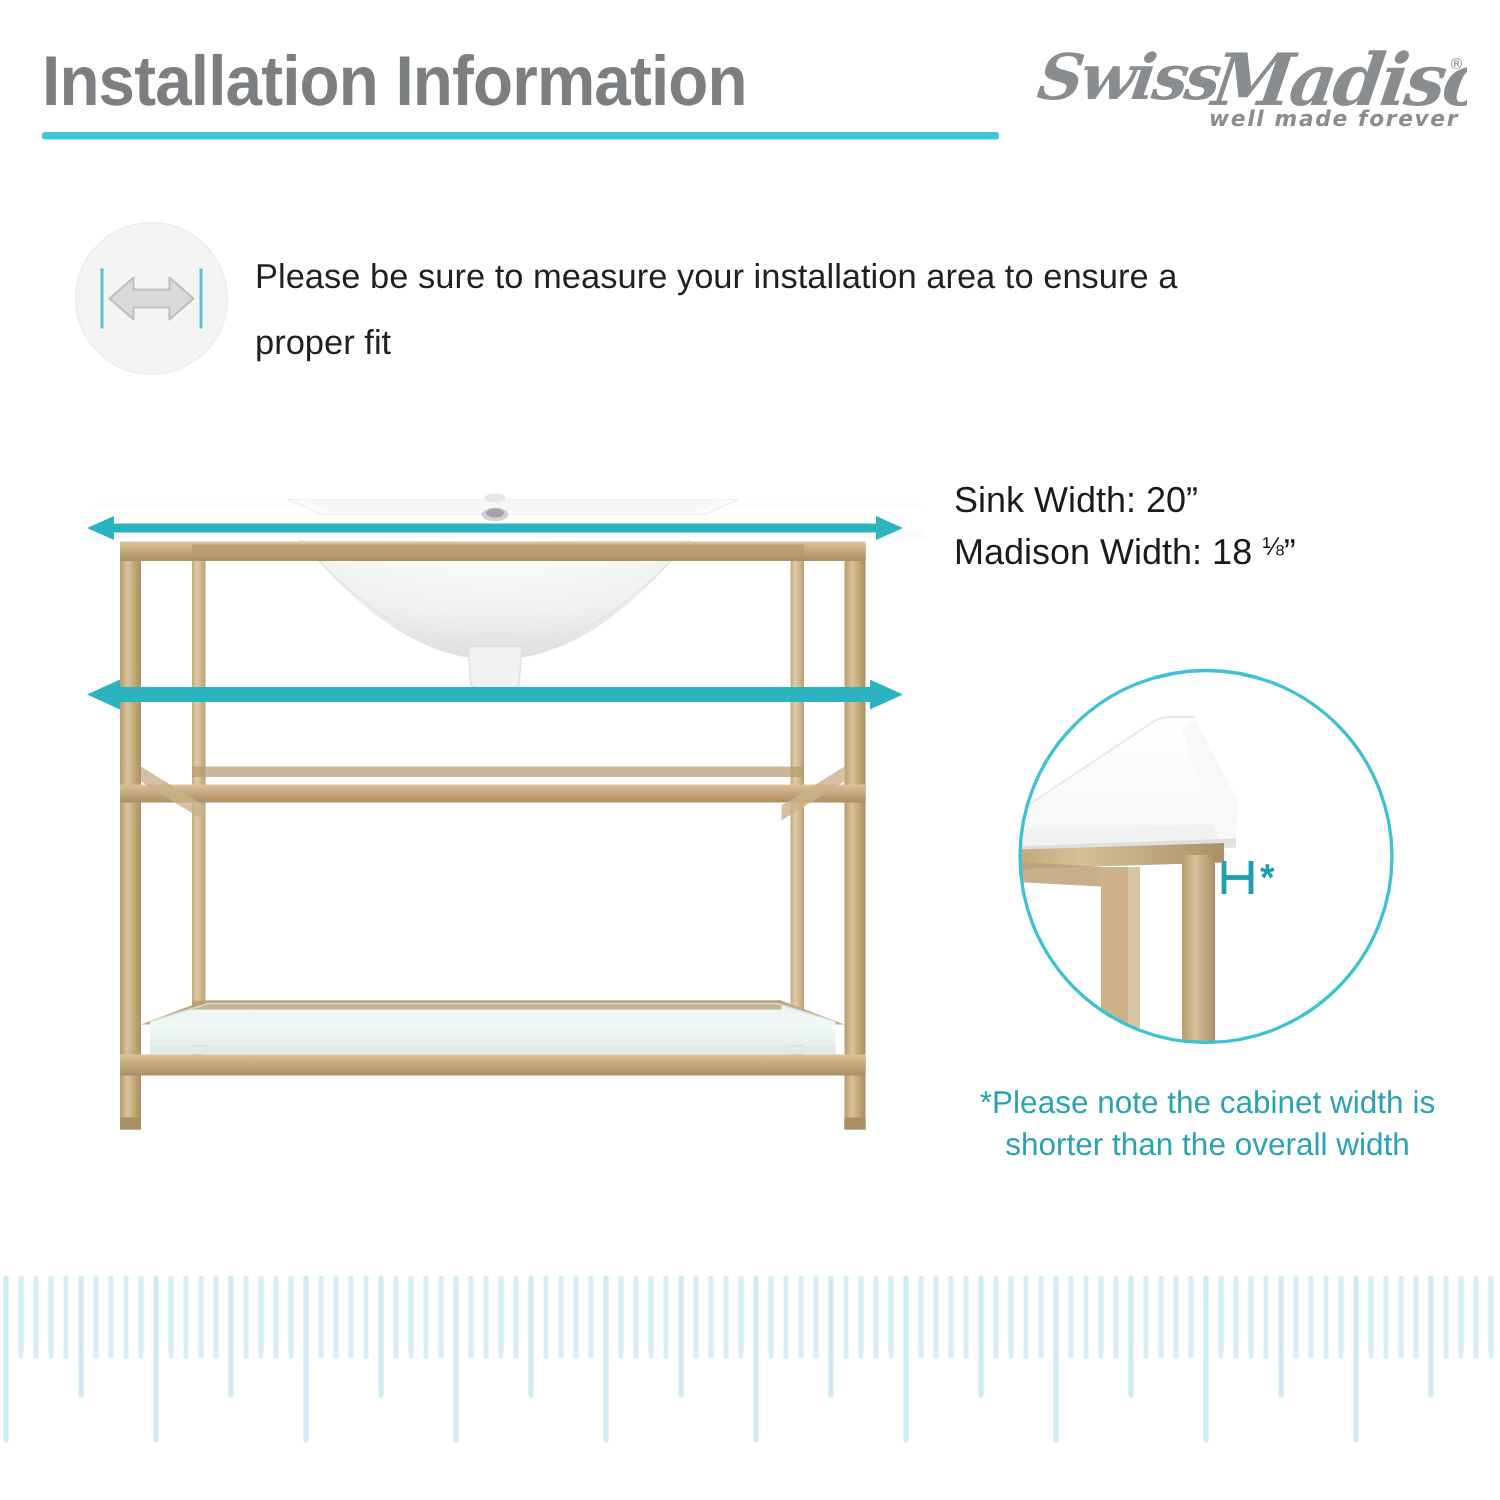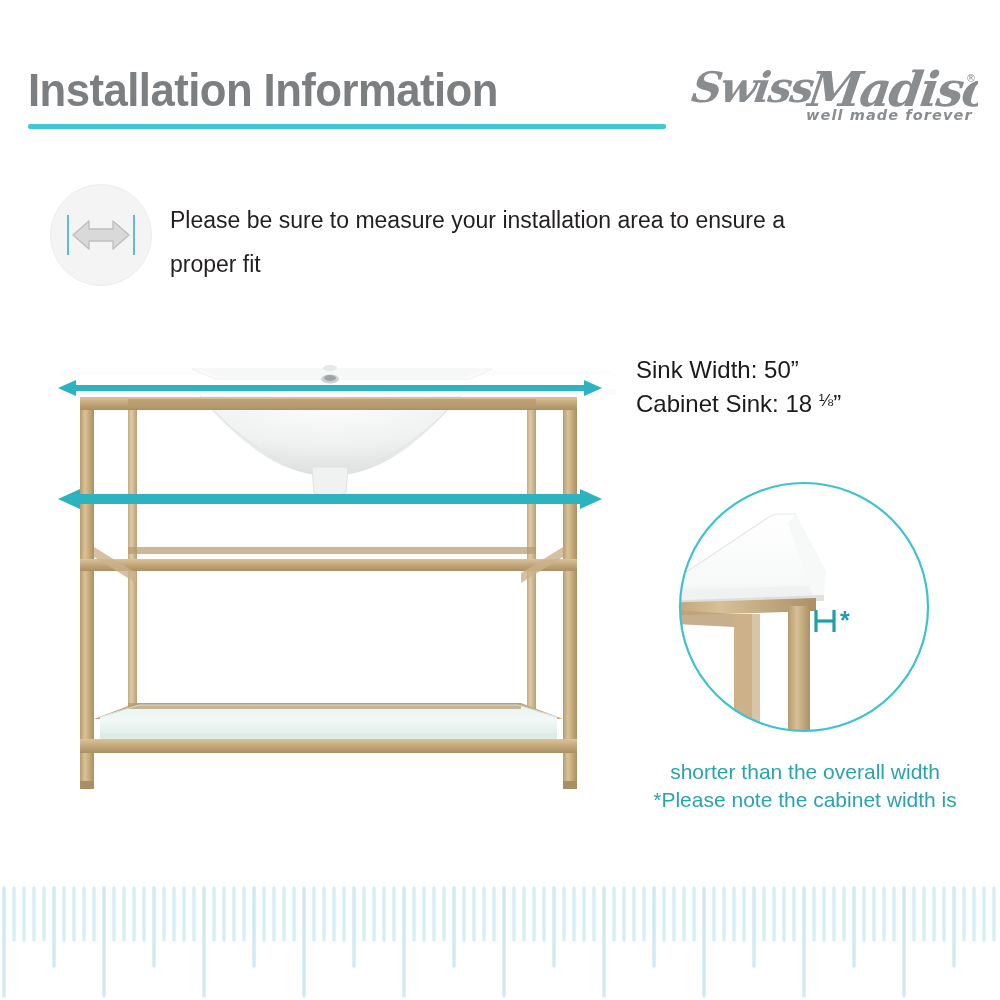--- a/index.html
+++ b/index.html
@@ -3,21 +3,21 @@
 <meta charset="utf-8">
 <style>
   html,body{margin:0;padding:0;}
   body{
     width:1000px;height:1000px;
     background:#ffffff;
     font-family:"Liberation Sans", sans-serif;
     position:relative;
     overflow:hidden;
   }
-  .page{position:absolute;inset:0;margin-top:36px;}
+  .page{position:absolute;inset:0;}
 
   
   .header{position:absolute;left:0;top:0;width:1000px;height:110px;}
   .title{
     position:absolute;left:28px;top:26px;
     font-size:47px;font-weight:700;
     color:#7c7f82;
     letter-spacing:-0.6px;
     transform:scaleX(0.93);transform-origin:left center;
     white-space:nowrap;
@@ -96,31 +96,31 @@
       <svg width="100" height="100" viewBox="0 0 100 100">
         <line x1="17" y1="30" x2="17" y2="70" stroke="#5bbfd0" stroke-width="2"></line>
         <line x1="83" y1="30" x2="83" y2="70" stroke="#5bbfd0" stroke-width="2"></line>
         <path d="M22 50 L38 36 L38 44 L62 44 L62 36 L78 50 L62 64 L62 56 L38 56 L38 64 Z" fill="#d9d9d9" stroke="#bfbfbf" stroke-width="1.4" stroke-linejoin="round"></path>
       </svg>
     </div>
     <div class="measure-note">Please be sure to measure your installation area to ensure a proper fit</div>
   </div>
 
   <div class="dims">
-    <div>Sink Width: 50”</div>
+    <div>Sink Width: 20”</div>
     <div>
-      <span>Cabinet Sink:</span>
+      <span>Madison Width:</span>
       <span>18</span>
       <span class="frac">⅛</span><span>”</span>
     </div>
   </div>
 
   <div class="footnote">
+    <div>*Please note the cabinet width is</div>
     <div>shorter than the overall width</div>
-    <div>*Please note the cabinet width is</div>
   </div>
 
   <div class="product">
     <svg width="580" height="470" viewBox="0 0 580 470">
       <defs>
         <linearGradient id="goldV" x1="0" y1="0" x2="1" y2="0">
           <stop offset="0%" stop-color="#b99a6b"></stop>
           <stop offset="35%" stop-color="#d8c39a"></stop>
           <stop offset="70%" stop-color="#c3a675"></stop>
           <stop offset="100%" stop-color="#a98f63"></stop>

